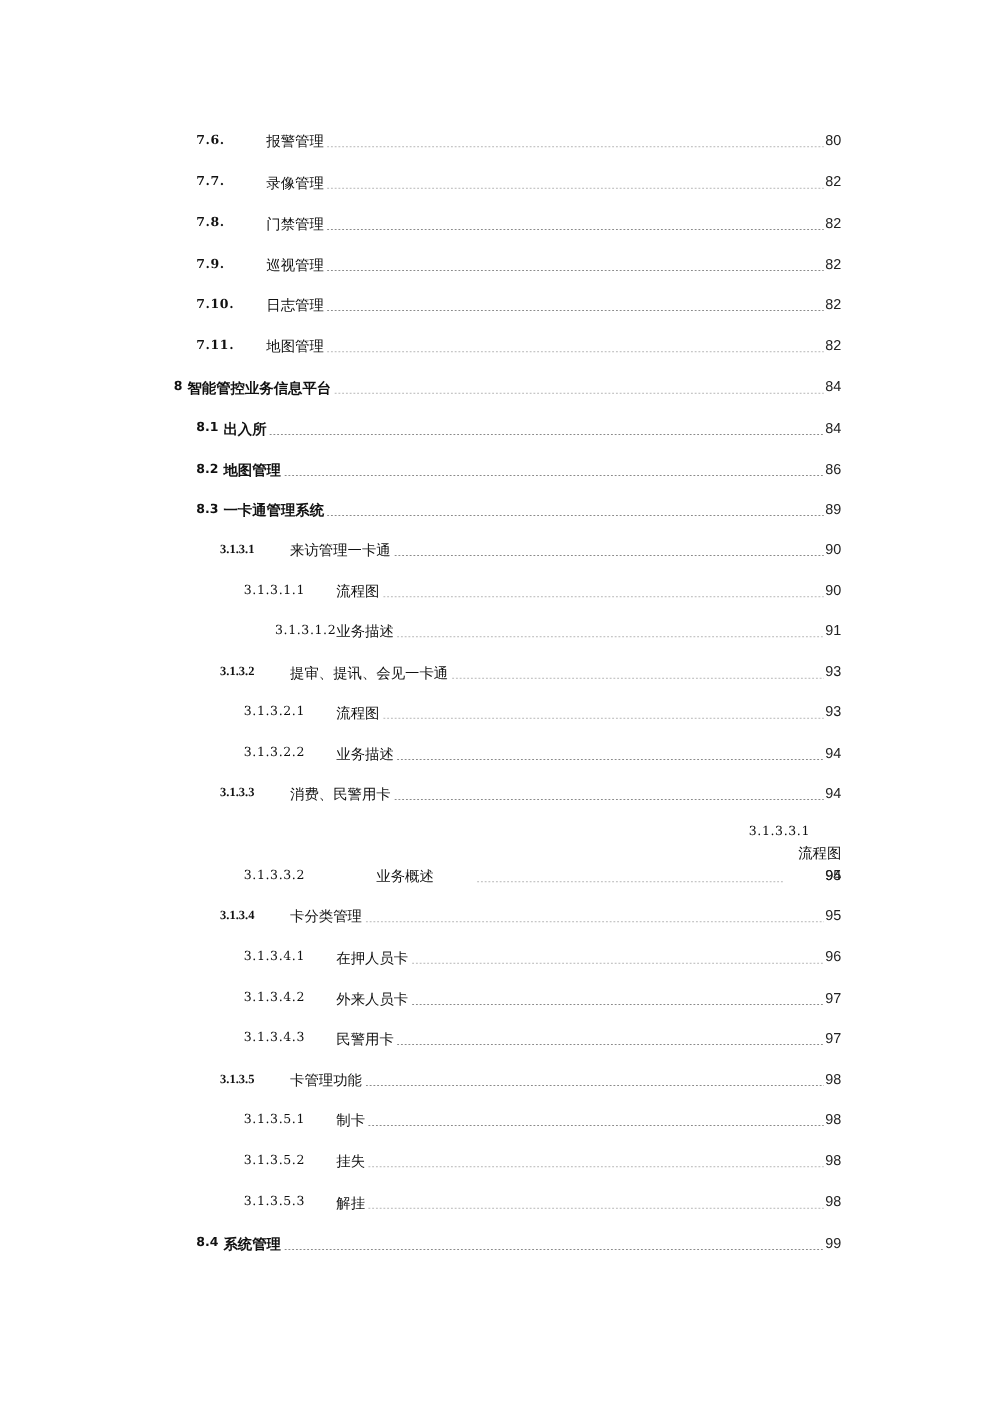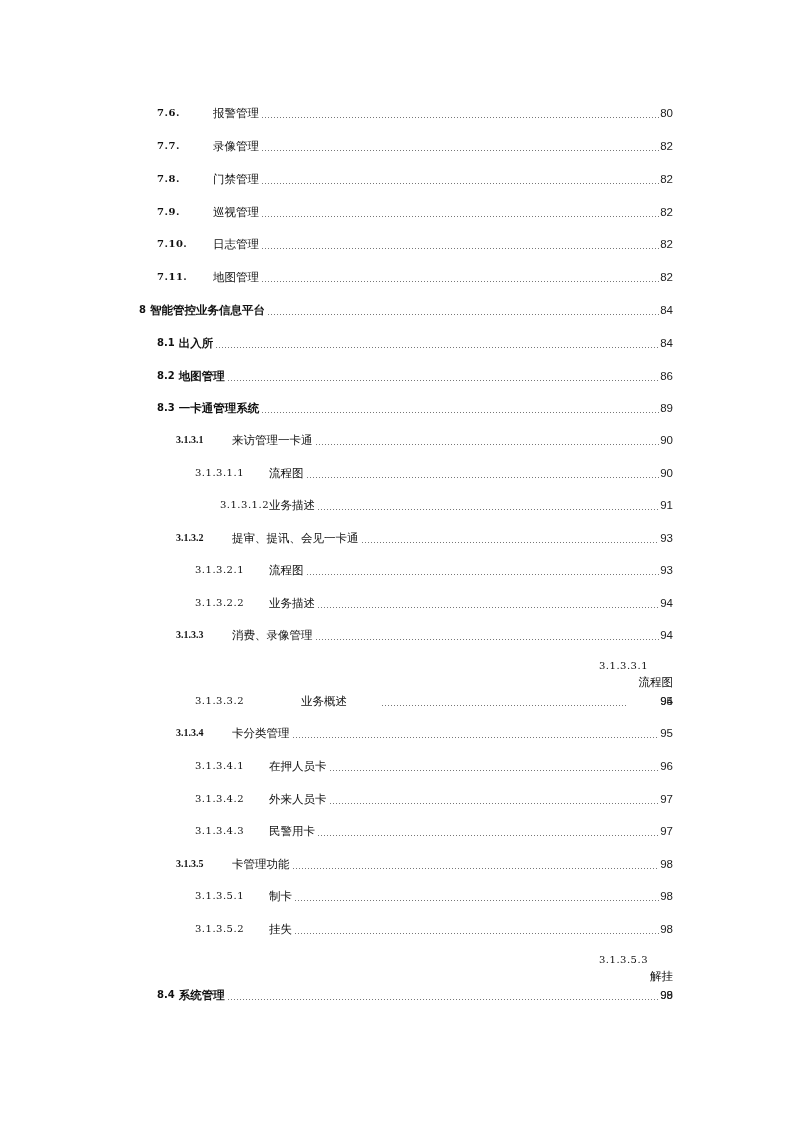--- a/index.html
+++ b/index.html
@@ -118,21 +118,21 @@
   </div>
   <div class="row" style="top:593px; left:195px;">
     <span class="num mono" style="width:74px;">3.1.3.2.2</span>
     <span class="title">业务描述</span>
     <span class="dots"></span>
     <span class="page">94</span>
   </div>
 
   <div class="row" style="top:625px; left:176px;">
     <span class="num serif bold" style="width:56px;">3.1.3.3</span>
-    <span class="title">消费、录像管理</span>
+    <span class="title">消费、民警用卡</span>
     <span class="dots"></span>
     <span class="page">94</span>
   </div>
   <div class="row" style="top:658px; left:195px;flex-direction:column;">
     <span class="num mono" style="width:74px;">3.1.3.3.1</span>
     <span class="title">流程图</span>
     <span class="dots"></span>
     <span class="page">94</span>
   </div>
   <div class="row" style="top:691px; left:195px;gap:32px;">
@@ -178,21 +178,21 @@
     <span class="title">制卡</span>
     <span class="dots"></span>
     <span class="page">98</span>
   </div>
   <div class="row" style="top:919px; left:195px;">
     <span class="num mono" style="width:74px;">3.1.3.5.2</span>
     <span class="title">挂失</span>
     <span class="dots"></span>
     <span class="page">98</span>
   </div>
-  <div class="row" style="top:952px; left:195px;flex-direction:column;">
+  <div class="row" style="top:952px; left:195px;">
     <span class="num mono" style="width:74px;">3.1.3.5.3</span>
     <span class="title">解挂</span>
     <span class="dots"></span>
     <span class="page">98</span>
   </div>
 
   <div class="row" style="top:985px; left:157px;">
     <span class="num bold" style="margin-right:4px;">8.4</span>
     <span class="title bold">系统管理</span>
     <span class="dots"></span>

